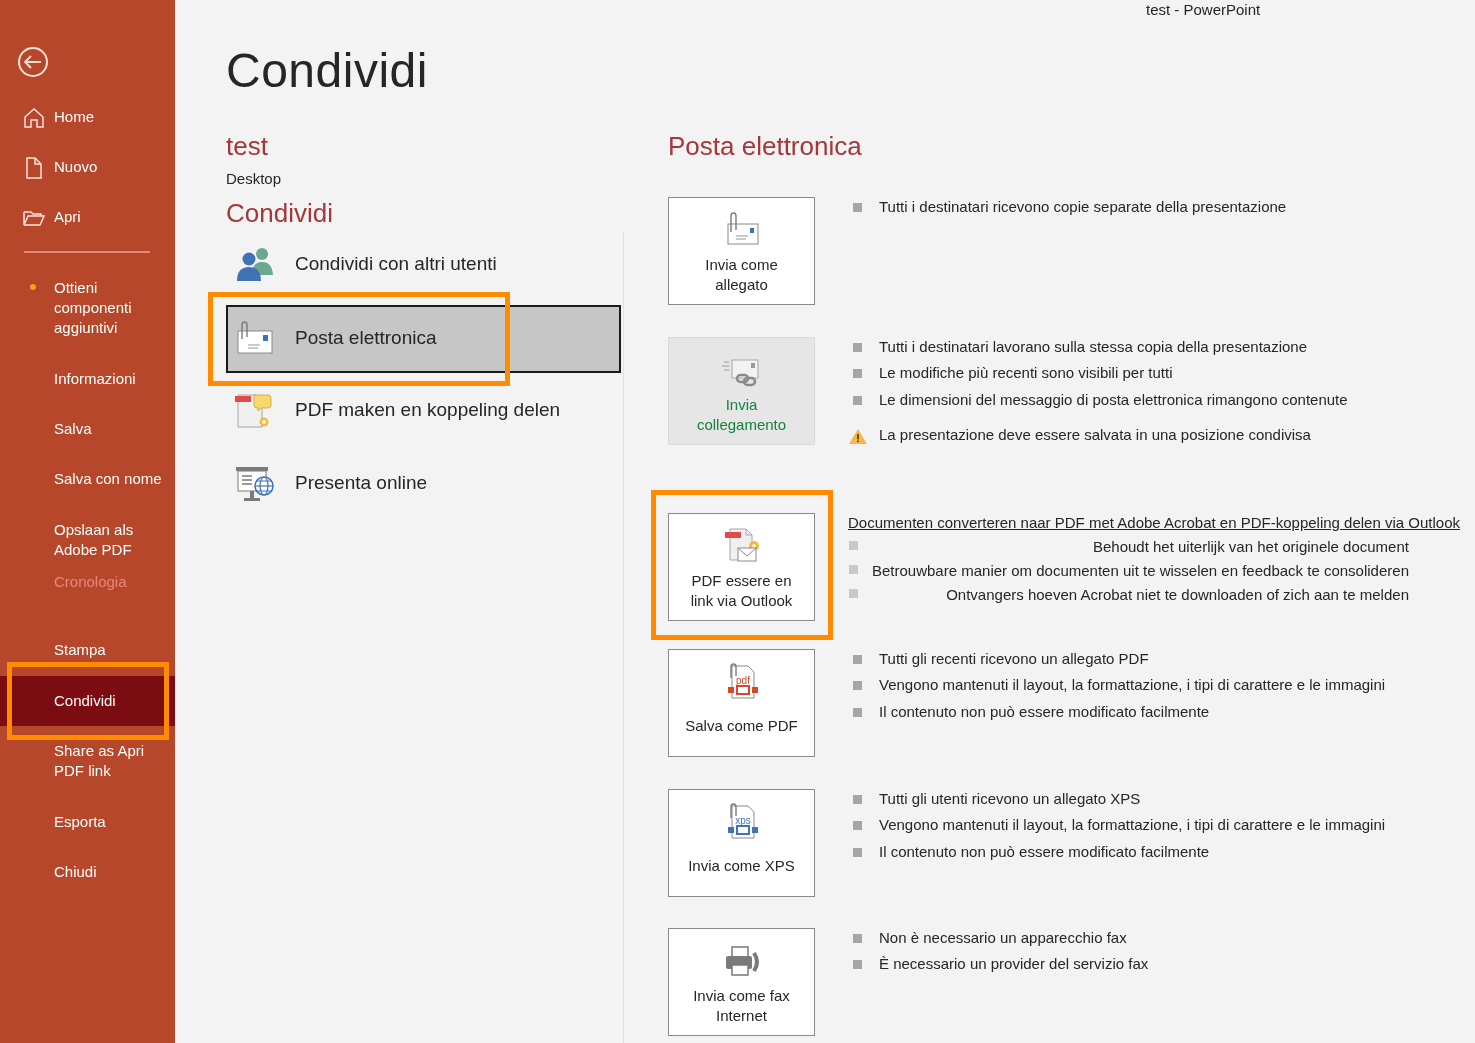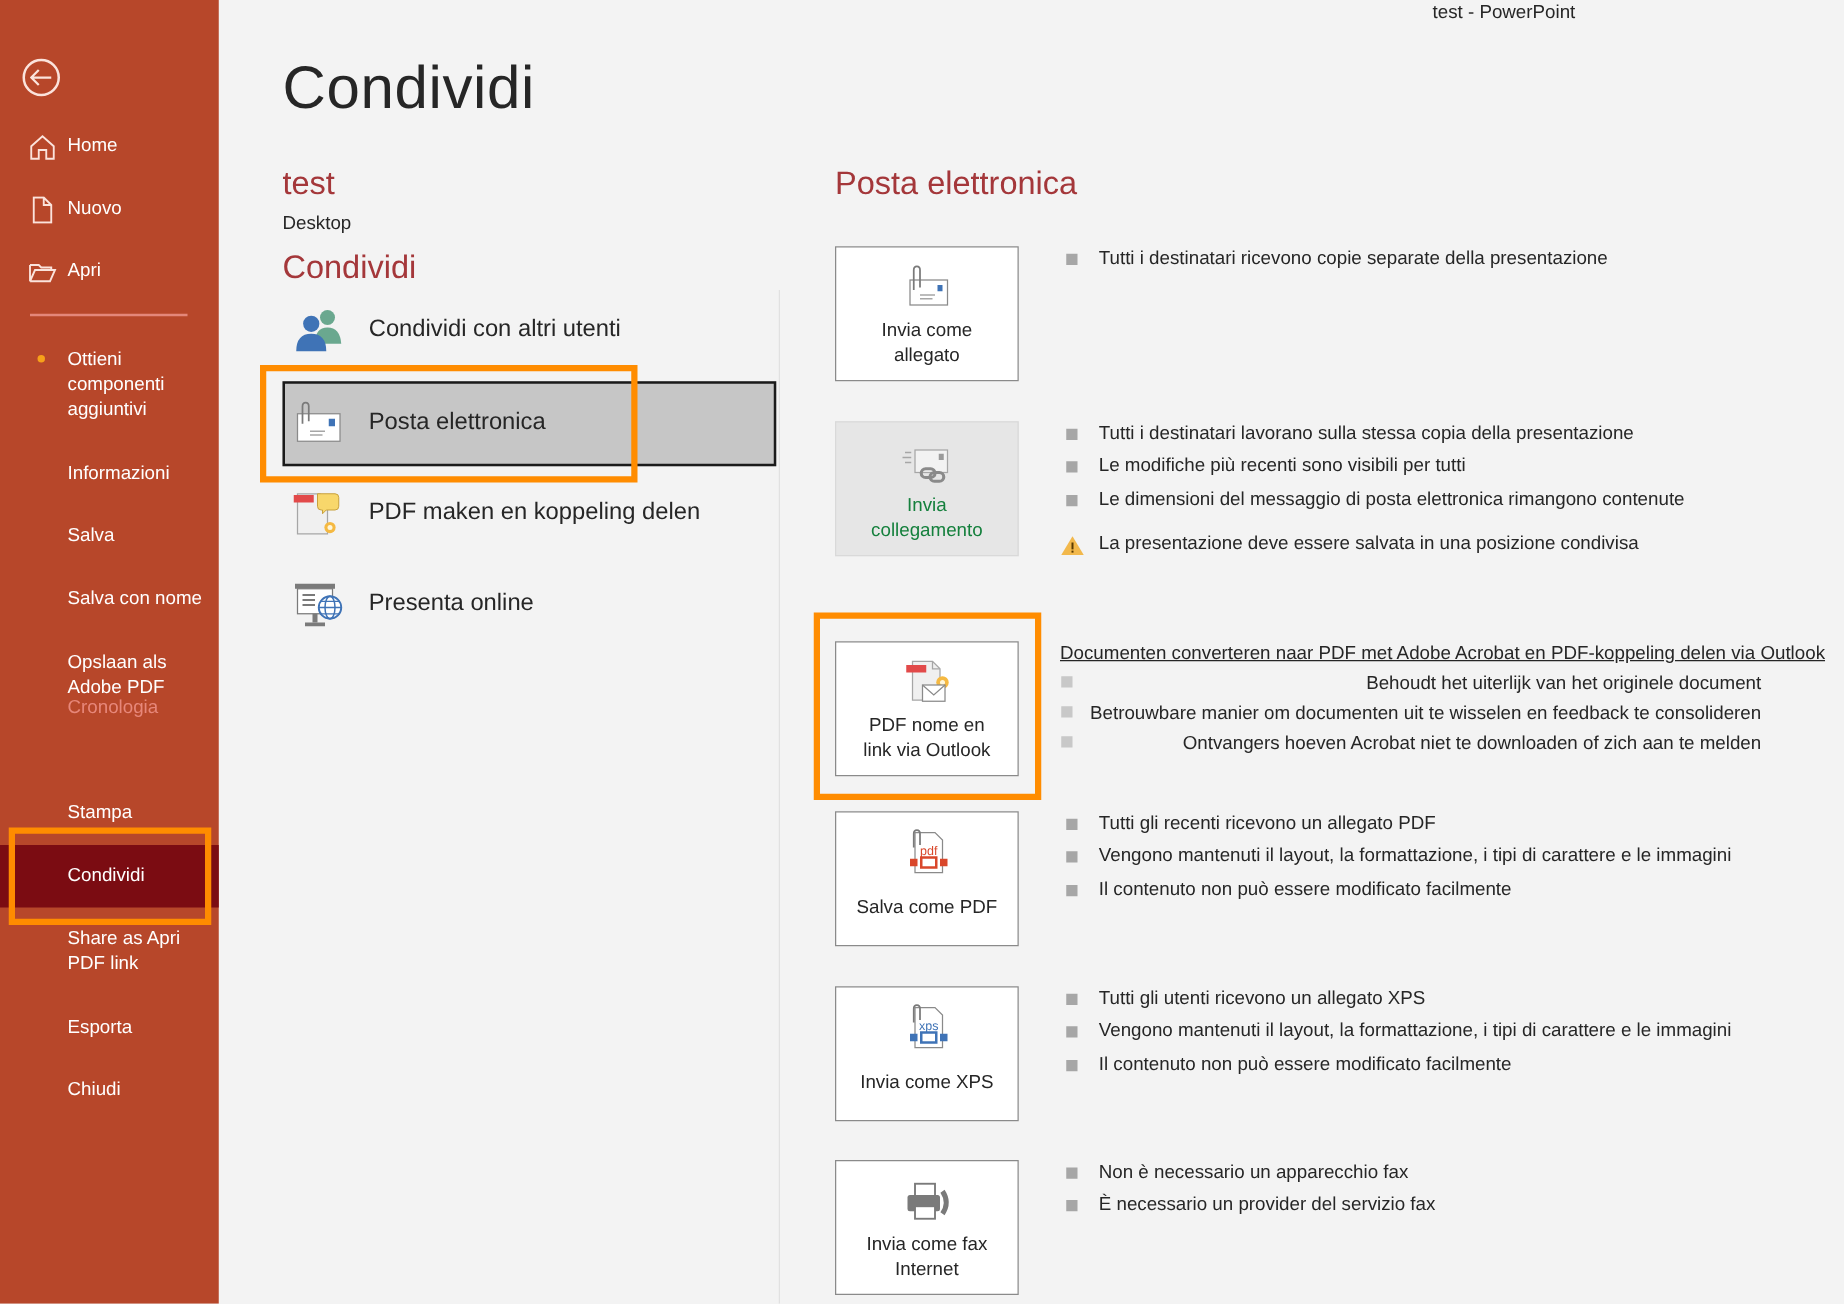--- a/index.html
+++ b/index.html
@@ -95,21 +95,21 @@
   <div class="nav-item" style="top:419px;height:22px;">
     <span class="lbl">Salva</span>
   </div>
   <div class="nav-item" style="top:469px;height:22px;">
     <span class="lbl">Salva con nome</span>
   </div>
   <div class="nav-item" style="top:520px;height:42px;">
     <span class="lbl" style="top:0">Opslaan als</span>
     <span class="lbl" style="top:20px">Adobe PDF</span>
   </div>
-  <div class="nav-item disabled" style="top:556px;height:22px;">
+  <div class="nav-item disabled" style="top:572px;height:22px;">
     <span class="lbl">Cronologia</span>
   </div>
   <div class="nav-item" style="top:640px;height:22px;">
     <span class="lbl">Stampa</span>
   </div>
   <div class="nav-item active" style="top:676px;">
     <span class="lbl" style="top:15px">Condividi</span>
   </div>
   <div class="nav-item" style="top:741px;height:42px;">
     <span class="lbl" style="top:0">Share as Apri</span>
@@ -238,21 +238,21 @@
   <svg class="ico" viewBox="0 0 44 40">
     <path d="M10 3 H26 L32 9 V34 H10 Z" fill="#f0f0f0" stroke="#a6a6a6" stroke-width="1"></path>
     <path d="M26 3 V9 H32" fill="none" stroke="#a6a6a6" stroke-width="1"></path>
     <rect x="5" y="6" width="16" height="6" fill="#e24a4a"></rect>
     <circle cx="34" cy="20" r="5" fill="#f5b942"></circle>
     <circle cx="34" cy="20" r="2" fill="#fff6d8"></circle>
     <rect x="18" y="22" width="18" height="13" fill="#fff" stroke="#8a8a8a" stroke-width="1"></rect>
     <path d="M18 22 L27 30 L36 22" fill="none" stroke="#8a8a8a" stroke-width="1"></path>
   </svg>
   <div class="lbl">
-    <div>PDF nome en</div>
+    <div>PDF essere en</div>
     <div>link via Outlook</div>
   </div>
 </div>
 <div class="desc">Documenten converteren naar PDF met Adobe Acrobat en PDF-koppeling delen via Outlook</div>
 <div class="bullets2">
   <div class="row"><span class="sq"></span><span>Behoudt het uiterlijk van het originele document</span></div>
   <div class="row"><span class="sq"></span><span>Betrouwbare manier om documenten uit te wisselen en feedback te consolideren</span></div>
   <div class="row"><span class="sq"></span><span>Ontvangers hoeven Acrobat niet te downloaden of zich aan te melden</span></div>
 </div>
 <div class="hl" style="left:651px;top:490px;width:182px;height:150px;"></div>

